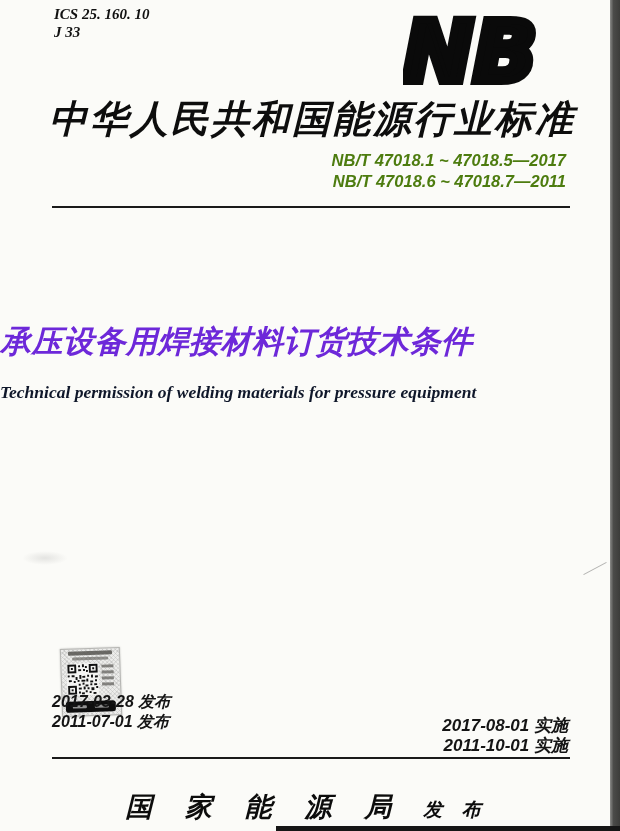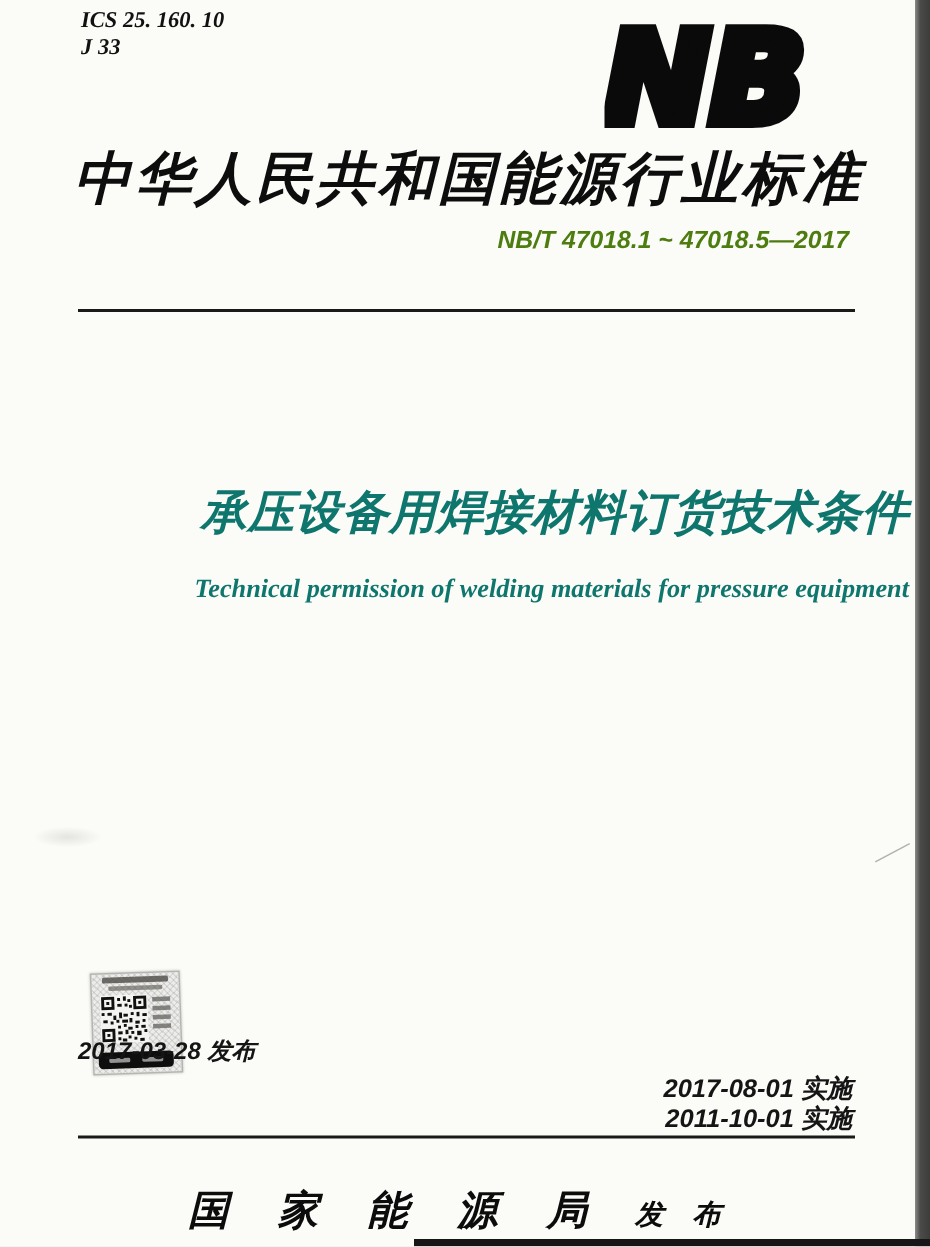--- a/index.html
+++ b/index.html
@@ -39,28 +39,28 @@
   }
   .standard-numbers{
     position:absolute;right:54px;top:150px;text-align:right;
     font-weight:bold;font-size:16.5px;line-height:21px;color:#4d7c0f;
   }
   .rule{position:absolute;left:52px;right:50px;height:2px;background:#1a1a1a;}
   .rule-top{top:206px;}
   .rule-bottom{top:757px;}
   
   .main-title{
-    position:absolute;left:0;right:14px;top:321px;text-align:right;
-    font-weight:bold;font-size:31px;letter-spacing:0.5px;color:#0f766e;
+    position:absolute;left:0;right:14px;top:321px;text-align:left;
+    font-weight:bold;font-size:31px;letter-spacing:0.5px;color:#6d28d9;
     font-family:"Liberation Sans","DejaVu Sans",sans-serif;
   }
   .english-title{
-    position:absolute;left:0;right:14px;top:382px;text-align:right;
-    font-family:"Liberation Serif","DejaVu Serif",serif;
-    font-weight:bold;font-size:17.5px;color:#0f766e;padding-left:36px;
+    position:absolute;left:0;right:14px;top:382px;text-align:left;
+    font-family:"Liberation Serif","DejaVu Serif",serif;
+    font-weight:bold;font-size:17.5px;color:#0f172a;
   }
   
   .sticker{
     position:absolute;left:61px;top:648px;width:58px;height:66px;
     transform:rotate(-2deg);
     background:
       repeating-linear-gradient(45deg,rgba(120,120,120,.18) 0 1px,transparent 1px 3px),
       repeating-linear-gradient(-45deg,rgba(120,120,120,.14) 0 1px,transparent 1px 3px),
       #ececea;
     border:1px solid #b5b5b2;
@@ -117,20 +117,21 @@
   <div class="nb-logo">
     <svg width="150" height="86" viewBox="0 0 150 86">
       <text x="0" y="75" font-family="DejaVu Sans, Liberation Sans, sans-serif" font-size="84" font-weight="bold" fill="#0a0a0a" stroke="#0a0a0a" stroke-width="8" stroke-linejoin="miter">NB</text>
     </svg>
   </div>
 
   <div class="standard-name">中华人民共和国能源行业标准</div>
 
   <div class="standard-numbers">
     <div>NB/T 47018.1 ~ 47018.5—2017</div>
+    <div>NB/T 47018.6 ~ 47018.7—2011</div>
   </div>
 
   <div class="rule rule-top"></div>
 
   <div class="main-title">承压设备用焊接材料订货技术条件</div>
   <div class="english-title">Technical permission of welding materials for pressure equipment</div>
 
   <div class="sticker">
     <div class="txtline t1"></div>
     <div class="txtline t2"></div>
@@ -193,20 +194,21 @@
       </div>
     </div>
     <div class="bar">
         <i></i>
         <i></i>
       </div>
   </div>
 
   <div class="dates-left">
     <div>2017-03-28 发布</div>
+    <div>2011-07-01 发布</div>
   </div>
   <div class="dates-right">
     <div>2017-08-01 实施</div>
     <div>2011-10-01 实施</div>
   </div>
 
   <div class="rule rule-bottom"></div>
 
   <div class="issuer-row">
     <span class="issuer-name">国 家 能 源 局</span>

